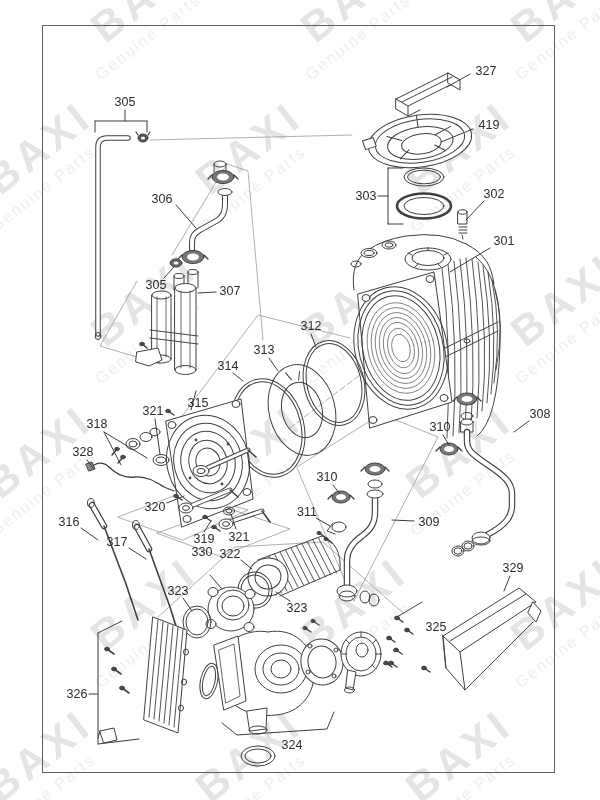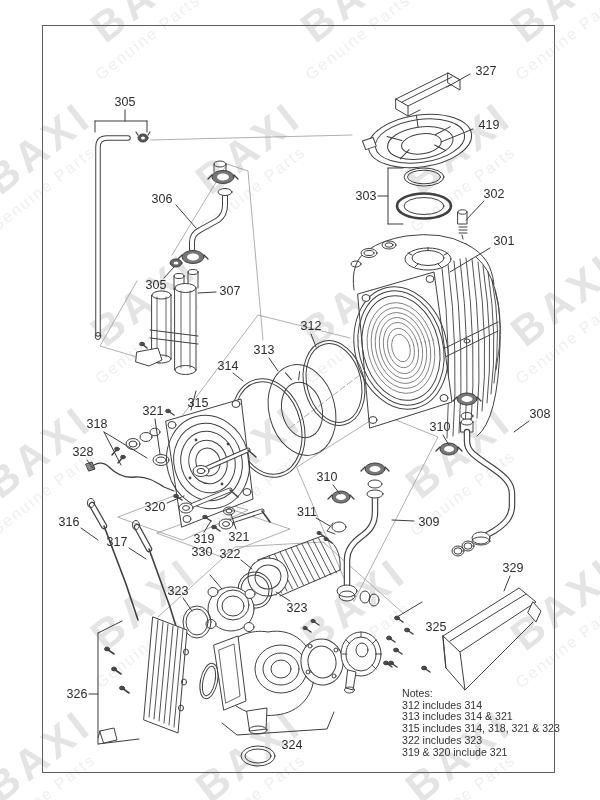--- a/index.html
+++ b/index.html
@@ -592,24 +592,14 @@
       <div class="callout" style="left: 327px; top: 477px;">310</div>
       <div class="callout" style="left: 429px; top: 522px;">309</div>
       <div class="callout" style="left: 440px; top: 427px;">310</div>
       <div class="callout" style="left: 540px; top: 414px;">308</div>
       <div class="callout" style="left: 513px; top: 568px;">329</div>
       <div class="callout" style="left: 436px; top: 599px; margin-top: 28px;">325</div>
       <div class="callout" style="left: 77px; top: 694px;">326</div>
       <div class="callout" style="left: 292px; top: 745px;">324</div>
     </div>
 
-  <div class="notes">
-    <div class="nh">Notes:</div>
-    <div id="note-lines">
-        <div>312 includes 314</div>
-        <div>313 includes 314 &amp; 321</div>
-        <div>315 includes 314, 318, 321 &amp; 323</div>
-        <div>322 includes 323</div>
-        <div>319 &amp; 320 include 321</div>
-      </div>
-  </div>
 
 </div>
 
 </body></html>

